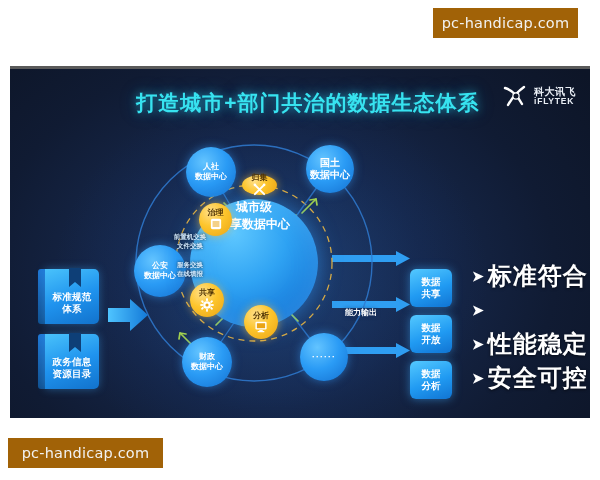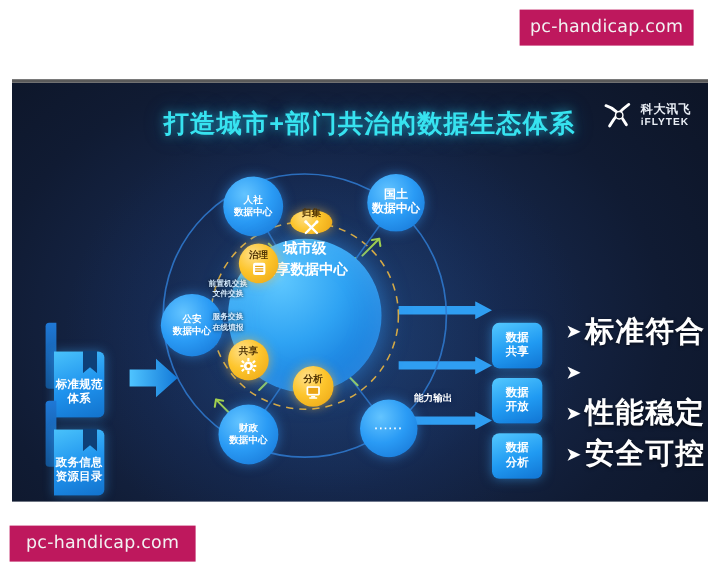--- a/index.html
+++ b/index.html
@@ -2,21 +2,21 @@
 <html><head>
 <meta charset="utf-8">
 <style>
   * { margin:0; padding:0; box-sizing:border-box; }
   html,body { width:600px; height:480px; background:#ffffff; font-family:"Liberation Sans", sans-serif; }
 
   #stage { position:relative; width:600px; height:480px; background:#ffffff; overflow:hidden; }
 
   
   .watermark {
-    position:absolute; background:#be185d; color:#f2f2f2;
+    position:absolute; background:#a16207; color:#f2f2f2;
     font-family:"DejaVu Sans", sans-serif; letter-spacing:.2px;
     display:flex; align-items:center; justify-content:center;
   }
   #wm-top { right:22px; top:8px; width:145px; height:30px; font-size:14.5px; }
   #wm-bottom { left:8px; bottom:12px; width:155px; height:30px; font-size:14.5px; }
 
   
   #slide {
     position:absolute; left:10px; top:66px; width:580px; height:352px;
     background:
@@ -43,25 +43,25 @@
   #brand .btxt .cn { font-size:10px; color:#e9eef5; font-weight:bold; letter-spacing:.5px; display:block; }
   #brand .btxt .en { font-size:8.5px; color:#e9eef5; font-weight:bold; letter-spacing:.8px; display:block; }
 
   
   .book { position:absolute; width:62px; height:55px; }
   .book .spine {
     position:absolute; left:0; top:0; width:9px; height:55px;
     background:linear-gradient(180deg,#1f78d6,#10508f); border-radius:3px 0 0 3px;
   }
   .book .cover {
-    position:absolute; left:7px; top:0; width:42px; height:55px;
+    position:absolute; left:7px; top:0; width:54px; height:55px;
     background:linear-gradient(160deg,#49c2fb 0%,#1f93ee 52%,#1272cc 100%);
     border-radius:0 5px 5px 0;
     box-shadow:0 0 9px rgba(60,160,240,.45);
-    display:flex; align-items:center; justify-content:center;margin-top:24px;
+    display:flex; align-items:center; justify-content:center;
   }
   .book .mark {
     position:absolute; left:24px; top:-1px; width:12px; height:19px; background:#0e3f77;
     clip-path:polygon(0 0,100% 0,100% 100%,50% 74%,0 100%);
   }
   .book .label {
     position:relative; color:#ffffff; font-size:9.5px; font-weight:bold; line-height:1.25;
     text-align:center; padding-top:12px; letter-spacing:.3px;
   }
   #book-1 { left:28px; top:200px; }
@@ -122,21 +122,20 @@
   
   #cap-zone { position:absolute; left:322px; top:180px; width:100px; height:140px; }
   .cap-arrow { position:absolute; left:0; width:78px; height:15px; }
   #cap-a1 { top:2px; }
   #cap-a2 { top:48px; }
   #cap-a3 { top:94px; }
   #cap-label {
     position:absolute; left:2px; top:58px; width:54px; text-align:center;
     color:#ffffff; font-size:8px; font-weight:bold; z-index:9;
     text-shadow:0 0 4px rgba(0,30,80,.95);
-    margin-top:19px;
   }
 
   
   .rbox {
     position:absolute; width:42px; height:38px; border-radius:6px;
     background:linear-gradient(160deg,#54c9ff 0%,#209af2 55%,#1174d2 100%);
     box-shadow:0 0 10px rgba(60,165,245,.55);
     display:flex; align-items:center; justify-content:center; text-align:center;
     color:#ffffff; font-weight:bold; font-size:9.5px; line-height:1.25;
   }

